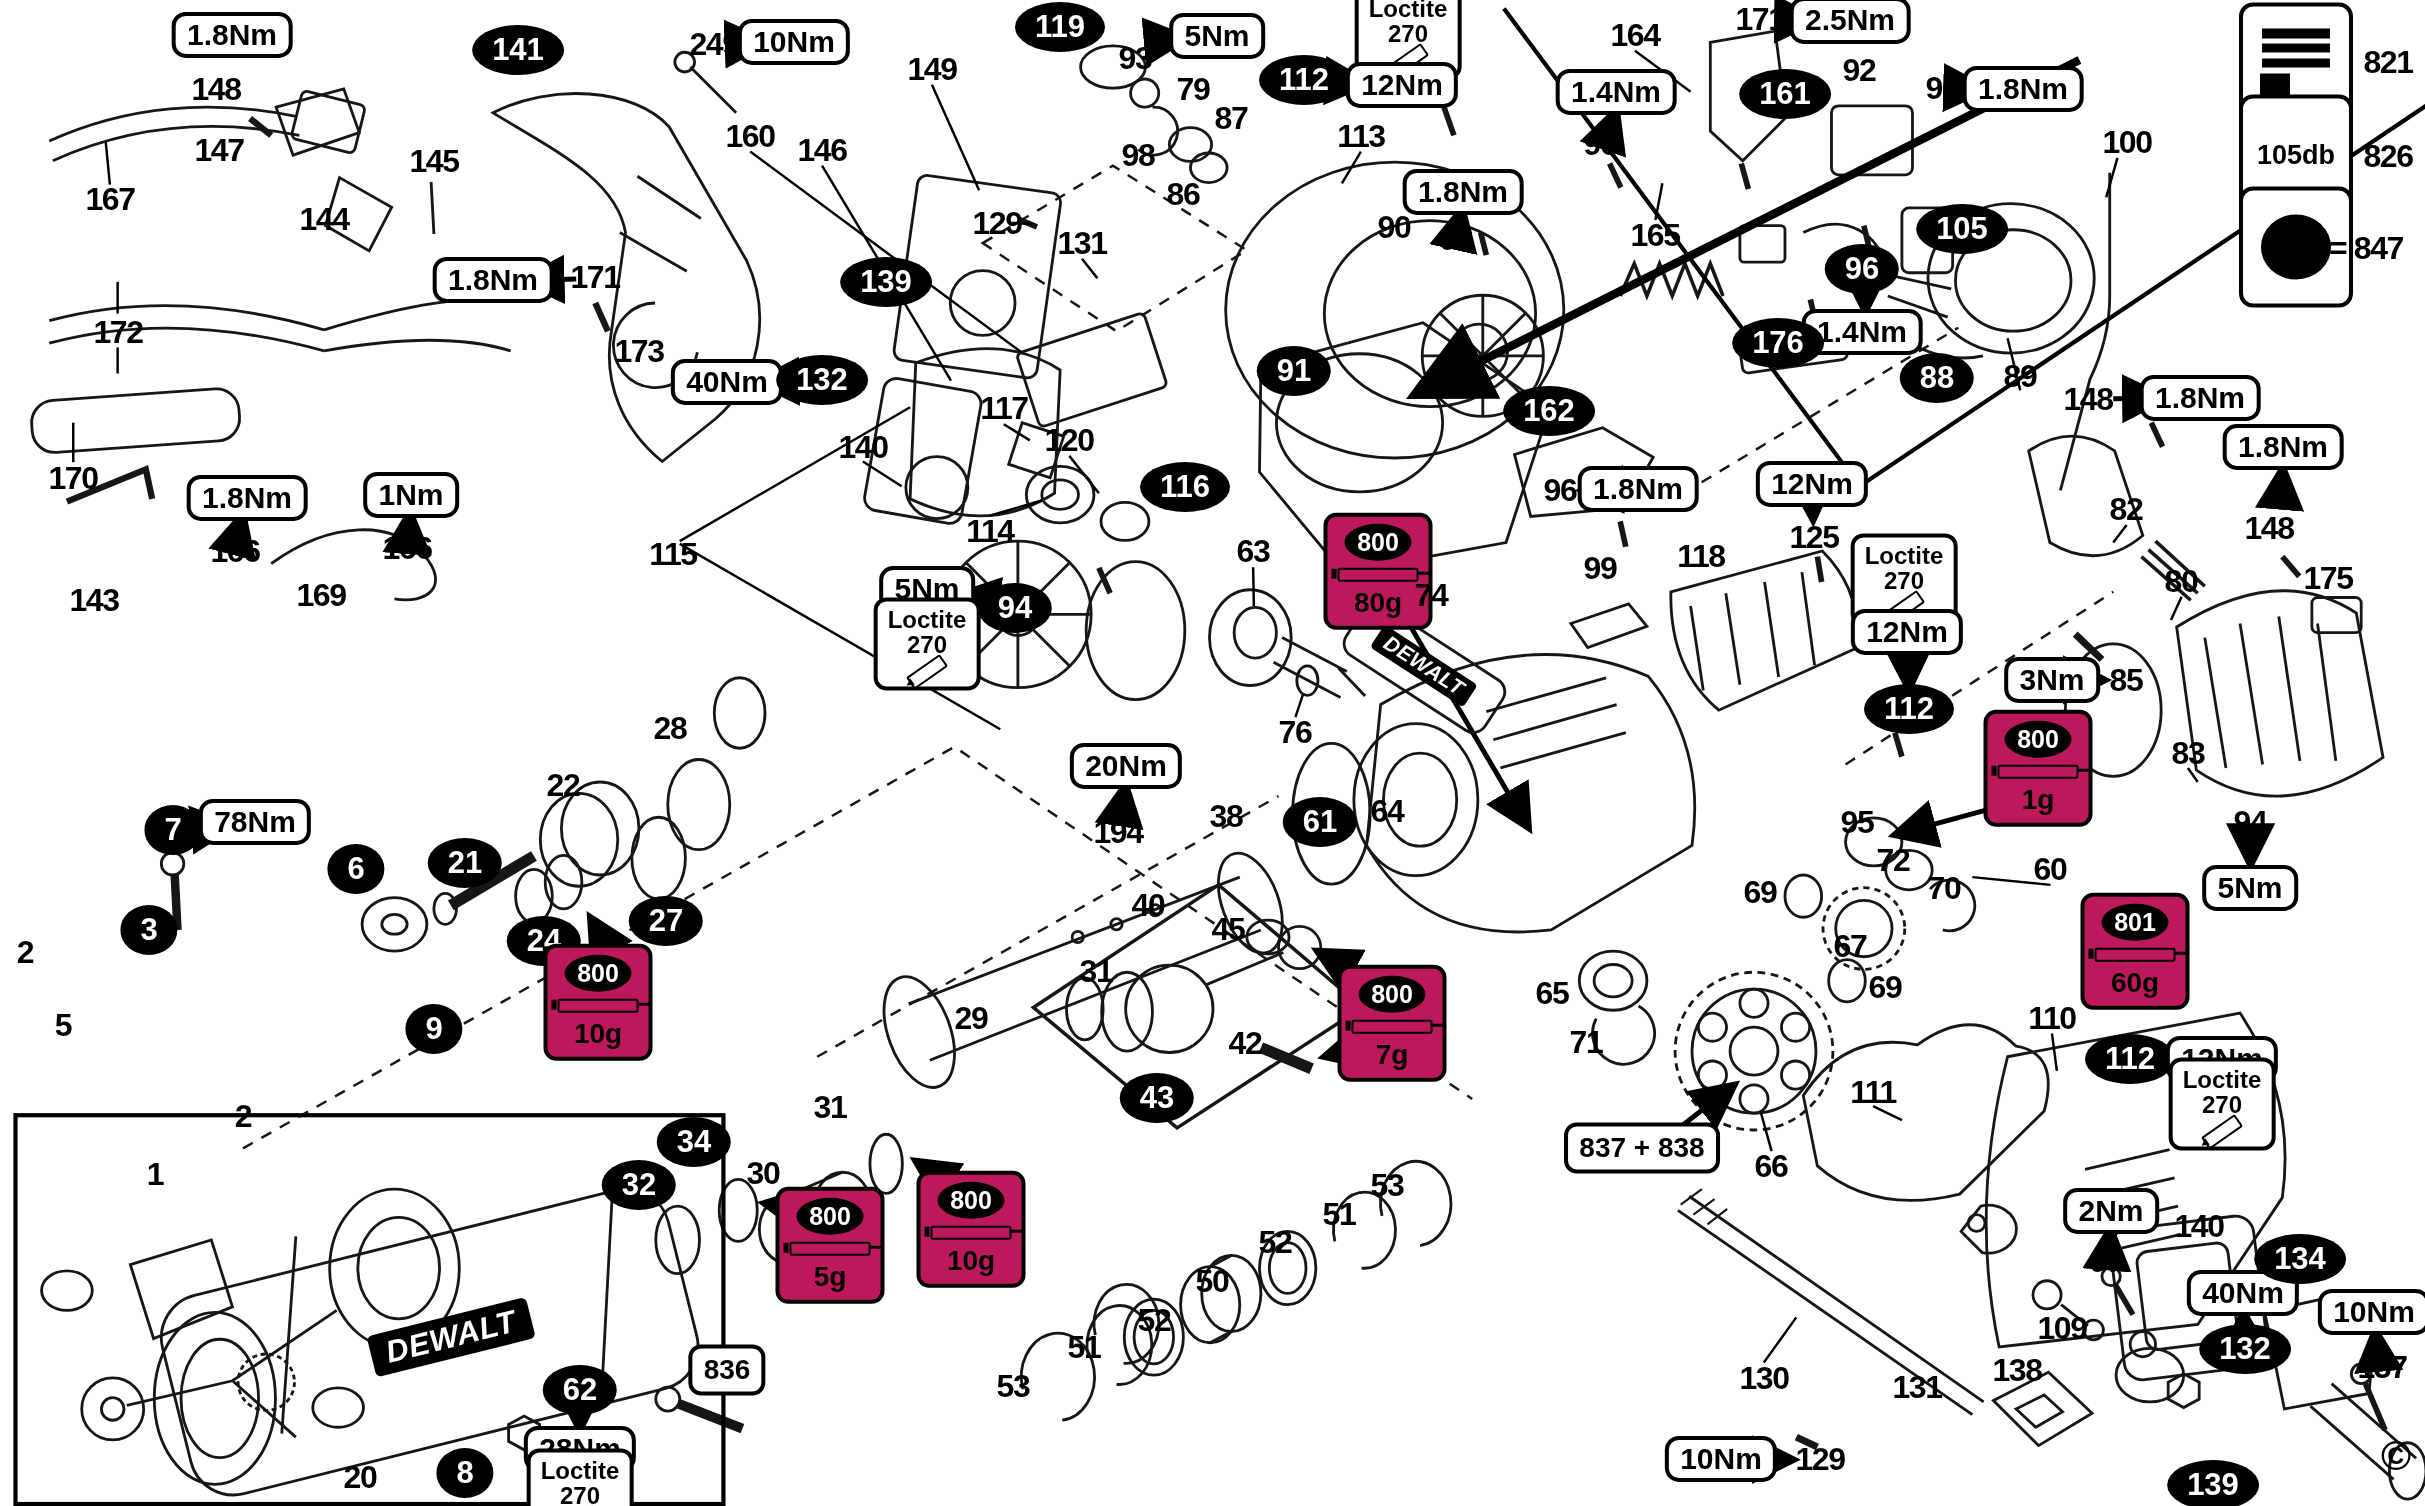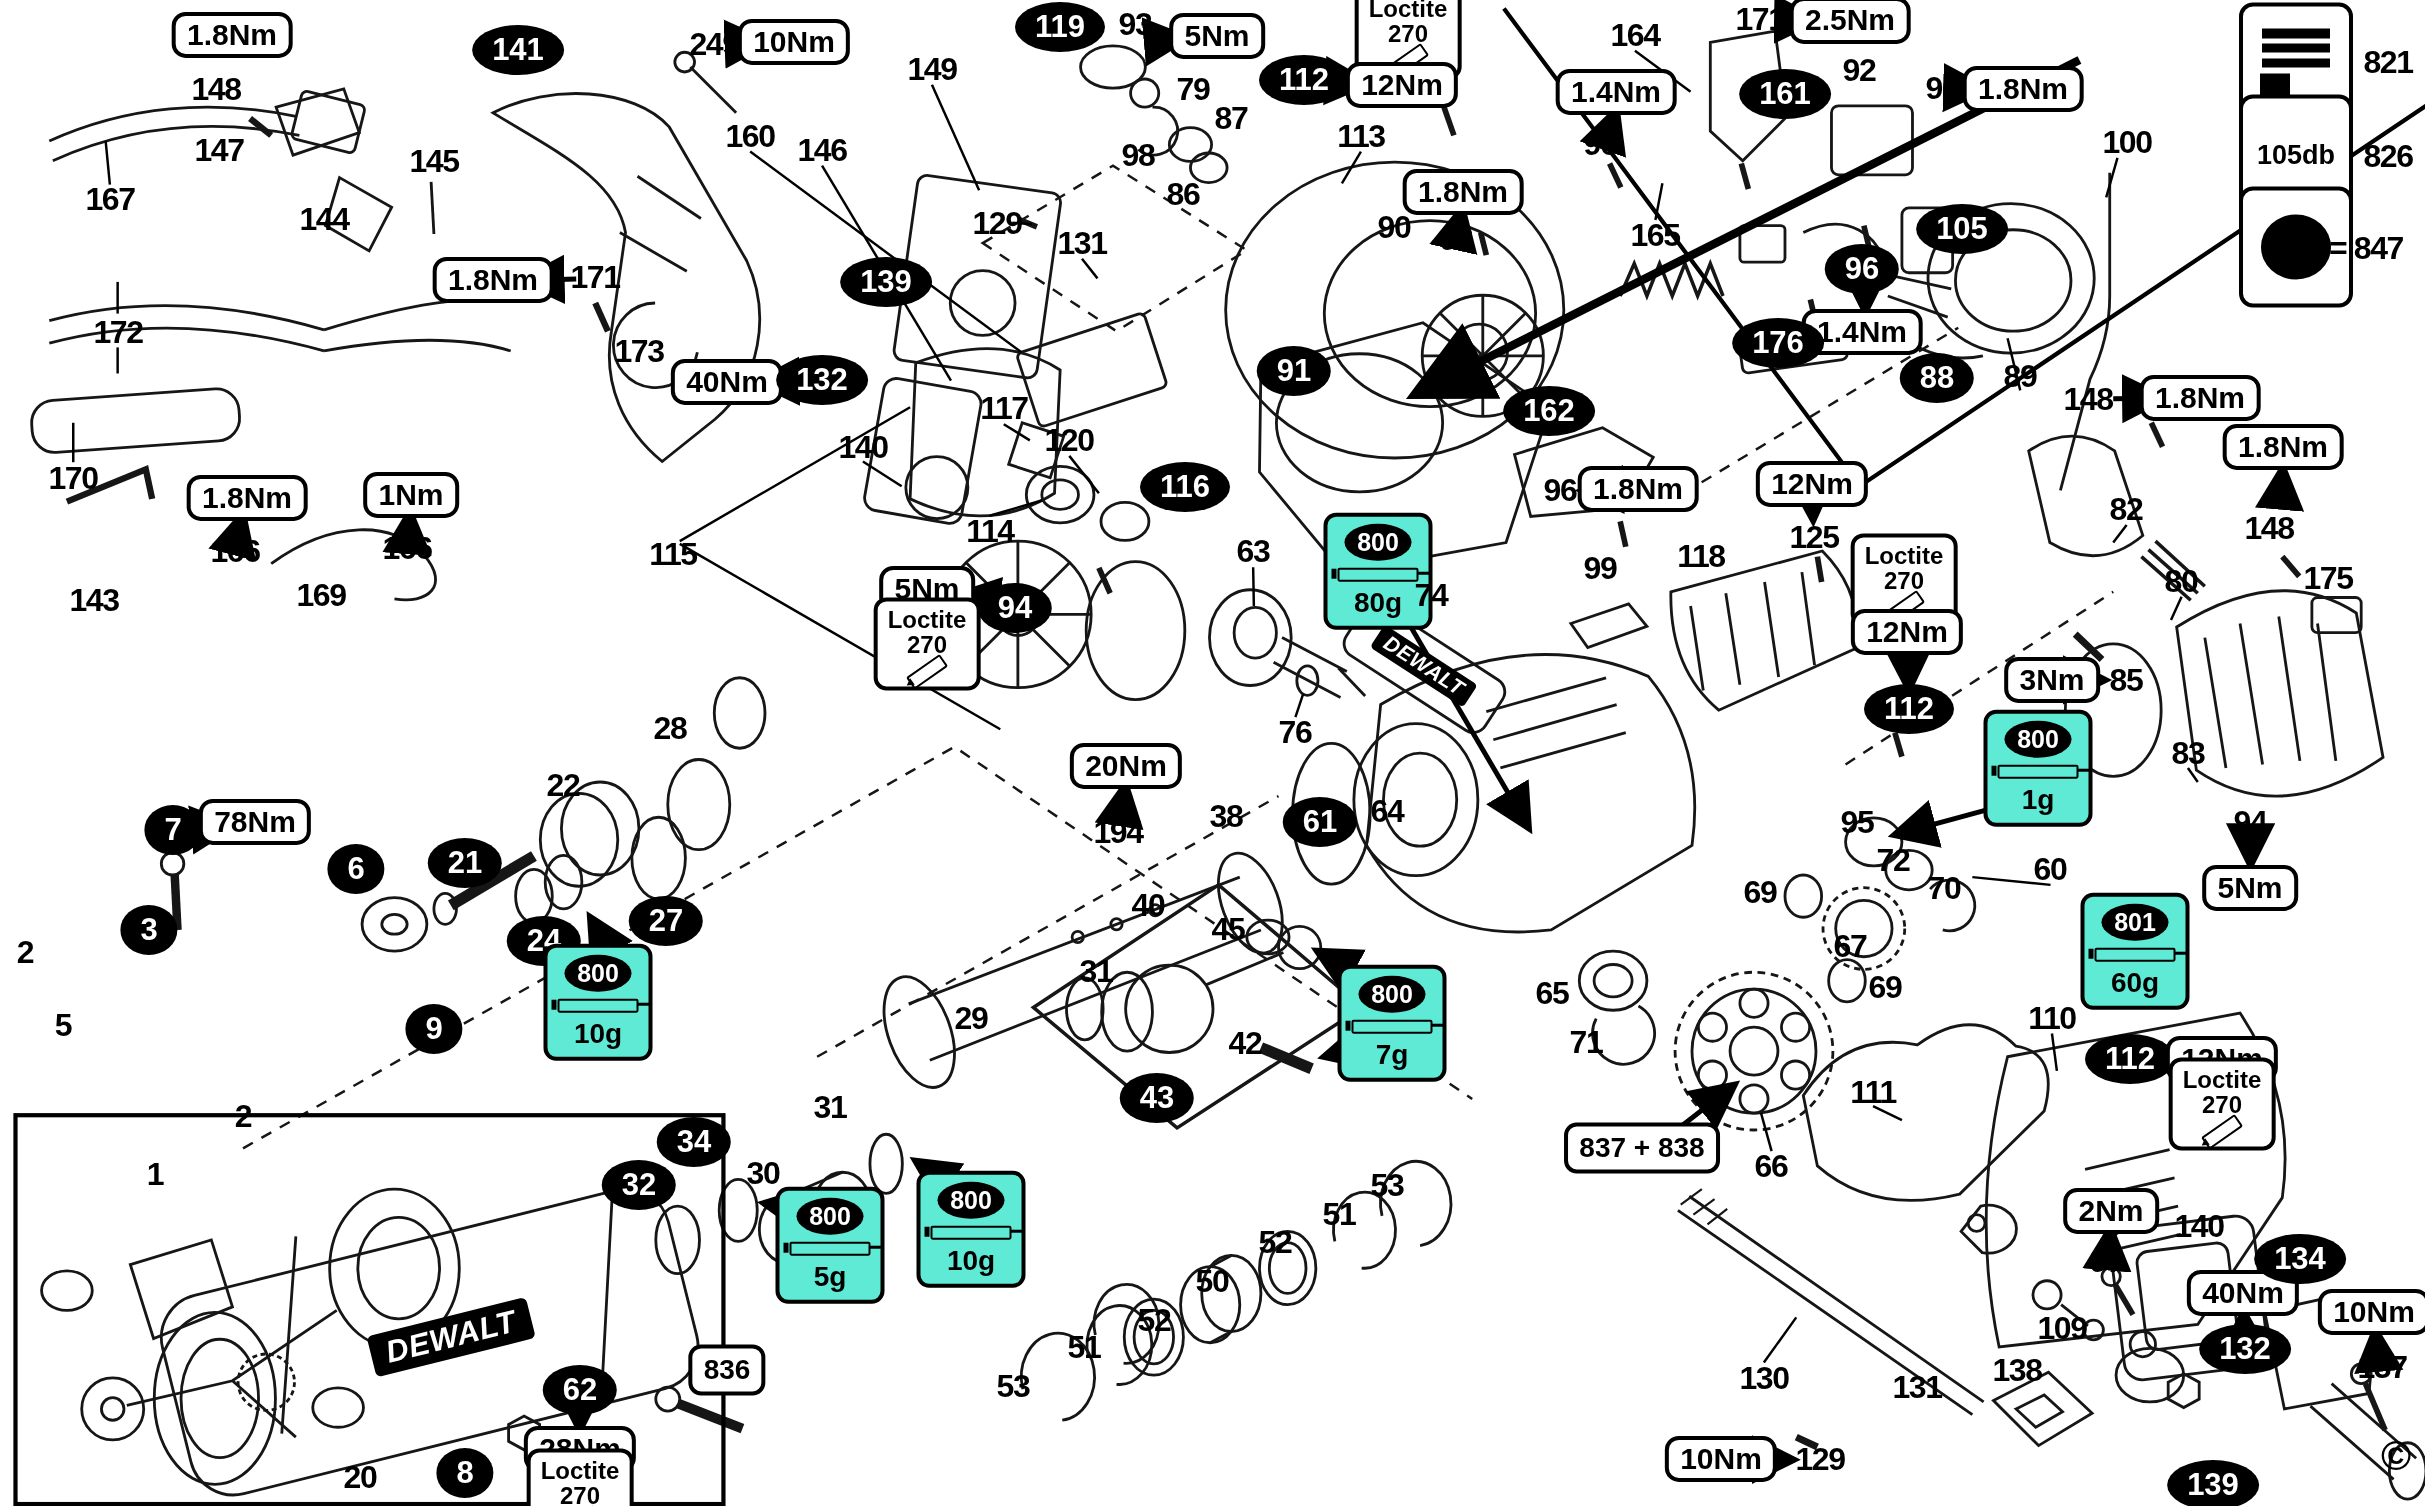--- a/index.html
+++ b/index.html
@@ -10,21 +10,21 @@
        text-align:center;z-index:5;}
   .num{font-size:32px;letter-spacing:-1.4px;}
   .badge{background:#000;color:#fff;border-radius:50%;font-size:31px;padding:7px 20px;}
   .torque{border:4.2px solid #000;border-radius:14px;background:#fff;font-size:30px;padding:2.1px 11.3px;}
   .loctite{border:4.2px solid #000;border-radius:12.7px;background:#fff;font-size:24px;line-height:1.05;
            padding:5.6px 10px;}
   .loctite .tube{display:block;width:37px;height:11.3px;border:2.8px solid #000;border-radius:2.1px;
            margin:7px auto 1.4px;transform:rotate(-35deg);position:relative;}
   .loctite .tube:after{content:"";position:absolute;left:-10px;top:1.4px;border:4.2px solid transparent;
            border-right:7px solid #000;}
-  .grease{border:4.2px solid #000;border-radius:12.7px;background:#5eead4;font-size:28px;padding:7px 10px;}
+  .grease{border:4.2px solid #000;border-radius:12.7px;background:#be185d;font-size:28px;padding:7px 10px;}
   .grease .gb{display:inline-block;background:#000;color:#fff;border-radius:50%;font-size:25px;
            padding:4.2px 12.7px;}
   .grease .syr{display:block;width:77px;height:10px;border:2.8px solid #000;border-radius:2.1px;
            margin:7px auto 4.2px;position:relative;}
   .grease .syr:after{content:"";position:absolute;right:-14px;top:2.1px;width:12.7px;height:2.8px;background:#000;}
   .grease .syr:before{content:"";position:absolute;left:-8.5px;top:-1.4px;width:5.6px;height:10px;background:#000;}
   .refbox{border:4.2px solid #000;border-radius:12.7px;background:#fff;font-size:28px;padding:5.6px 11.3px;}
   .symbox{border:4.2px solid #000;border-radius:14px;background:#fff;width:106px;height:113px;
           display:flex;flex-direction:column;align-items:center;justify-content:center;gap:5.6px;}
   .symbox .bar{width:68px;height:9.2px;background:#000;}
@@ -367,21 +367,21 @@
       <div class="lbl num" style="left: 110px; top: 199px;">167</div>
       <div class="lbl num" style="left: 434px; top: 161px;">145</div>
       <div class="lbl num" style="left: 324px; top: 219px;">144</div>
       <div class="lbl badge" style="left: 518px; top: 50px;">141</div>
       <div class="lbl num" style="left: 714px; top: 44px;">249</div>
       <div class="lbl torque" style="left: 794px; top: 42px;">10Nm</div>
       <div class="lbl num" style="left: 932px; top: 69px;">149</div>
       <div class="lbl num" style="left: 750px; top: 136px;">160</div>
       <div class="lbl num" style="left: 822px; top: 150px;">146</div>
       <div class="lbl badge" style="left: 1060px; top: 27px;">119</div>
-      <div class="lbl num" style="left: 1135px; top: 24px;">93</div>
+      <div class="lbl num" style="left: 1135px; top: 58px;">93</div>
       <div class="lbl torque" style="left: 1217px; top: 36px;">5Nm</div>
       <div class="lbl num" style="left: 1193px; top: 89px;">79</div>
       <div class="lbl num" style="left: 1231px; top: 118px;">87</div>
       <div class="lbl num" style="left: 1138px; top: 155px;">98</div>
       <div class="lbl num" style="left: 1183px; top: 194px;">86</div>
       <div class="lbl loctite" style="left: 1408px; top: 33px;"><span>Loctite</span><br><span>270</span><span class="tube"></span></div>
       <div class="lbl badge" style="left: 1304px; top: 80px;">112</div>
       <div class="lbl torque" style="left: 1402px; top: 85px;">12Nm</div>
       <div class="lbl num" style="left: 1361px; top: 136px;">113</div>
       <div class="lbl num" style="left: 997px; top: 223px;">129</div>

